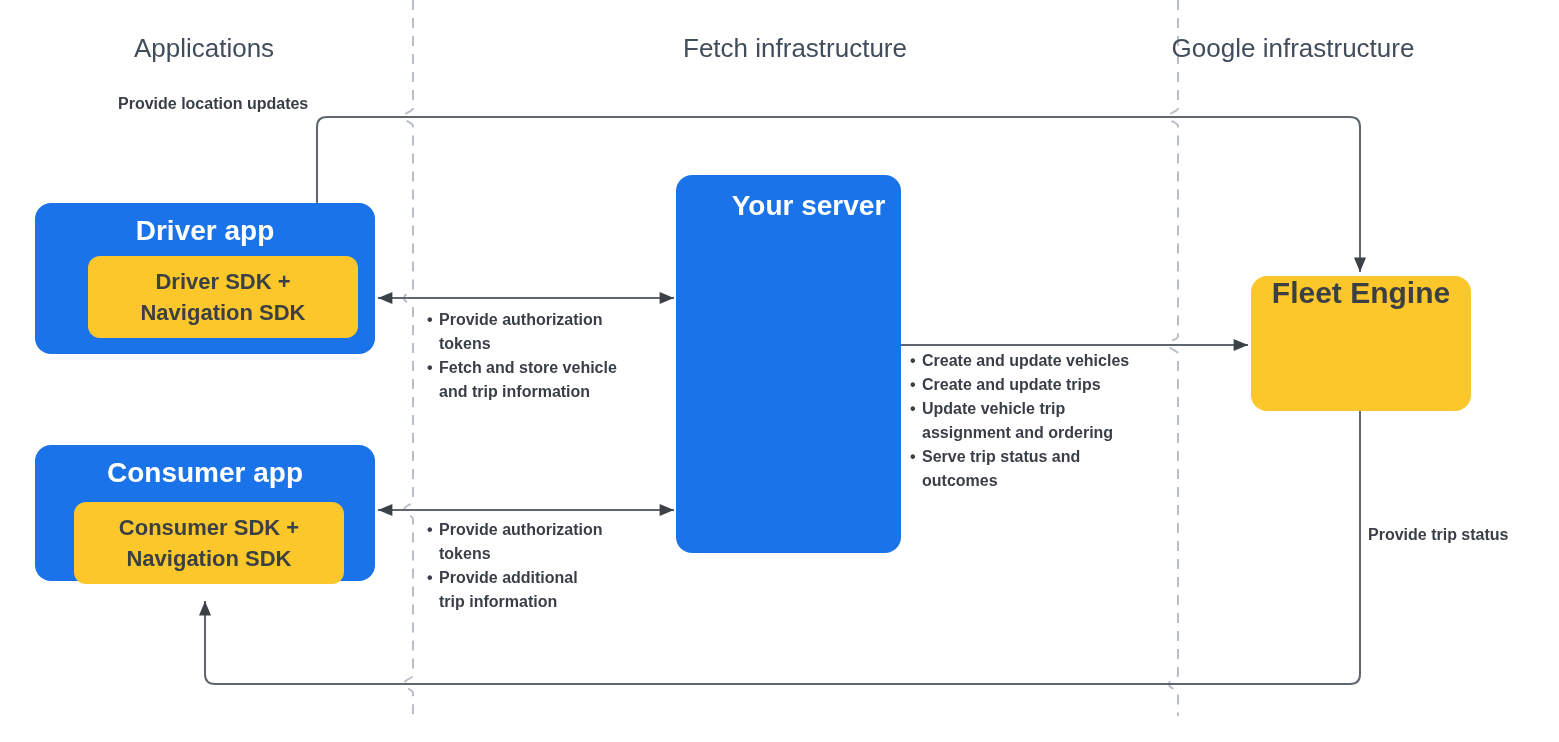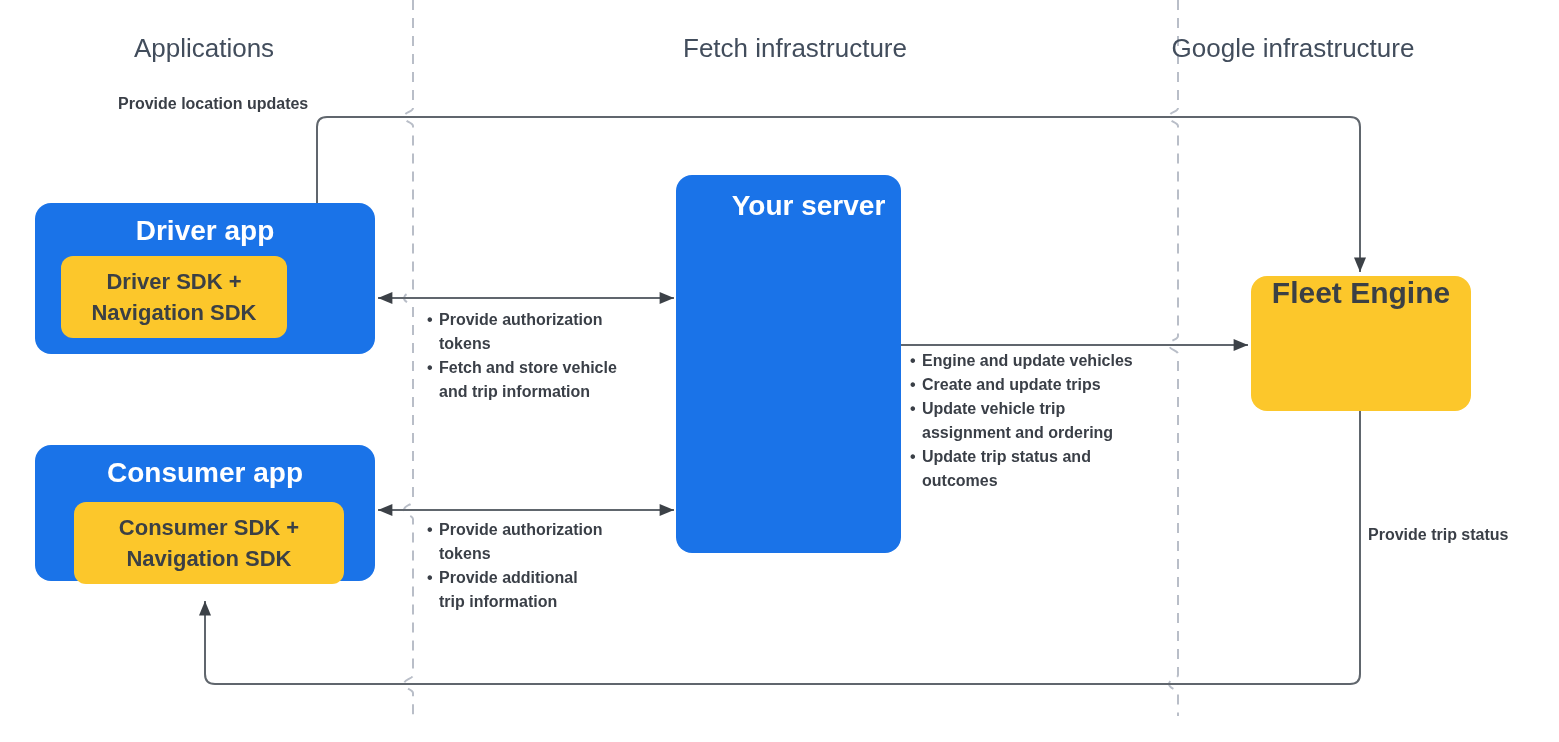--- a/index.html
+++ b/index.html
@@ -125,21 +125,21 @@
   }
   .list-driver-server { left: 427px; top: 308px; width: 232px; }
   .list-consumer-server { left: 427px; top: 518px; width: 232px; }
   .list-server-fleet { left: 910px; top: 349px; width: 280px; }
   .label-location-updates { left: 118px; top: 95px; }
   .label-trip-status { left: 1368px; top: 526px; }
   .header-applications { left: 204px; top: 33px; }
   .header-your-infra { left: 795px; top: 33px; }
   .header-google-infra { left: 1293px; top: 33px; }
   .driver-box { left: 35px; top: 203px; width: 340px; height: 151px; }
-  .driver-box .sdk-box { left: 26px; top: 53px; width: 226px; height: 82px; }
+  .driver-box .sdk-box { left: 53px; top: 53px; width: 270px; height: 82px; }
   .consumer-box { left: 35px; top: 445px; width: 340px; height: 136px; }
   .consumer-box .sdk-box { left: 39px; top: 57px; width: 270px; height: 82px; }
 </style>
 </head>
 <body>
 
 <div class="canvas">
 
   <svg class="connectors" viewBox="0 0 1559 742">
     <defs>
@@ -202,21 +202,21 @@
   </ul>
 
   <ul class="bullet-list list-consumer-server">
     <li>Provide authorization
 tokens</li>
     <li>Provide additional
 trip information</li>
   </ul>
 
   <ul class="bullet-list list-server-fleet">
-    <li>Engine and update vehicles</li>
+    <li>Create and update vehicles</li>
     <li>Create and update trips</li>
     <li>Update vehicle trip
 assignment and ordering</li>
-    <li>Update trip status and
+    <li>Serve trip status and
 outcomes</li>
   </ul>
 
 </div>
 
 </body></html>

